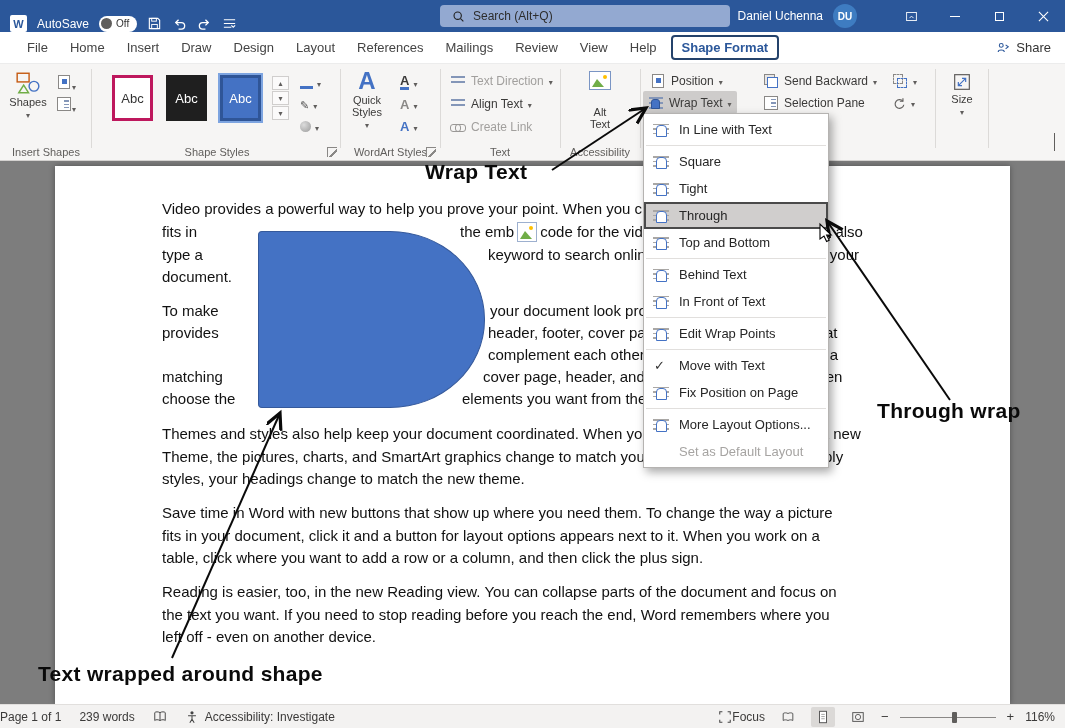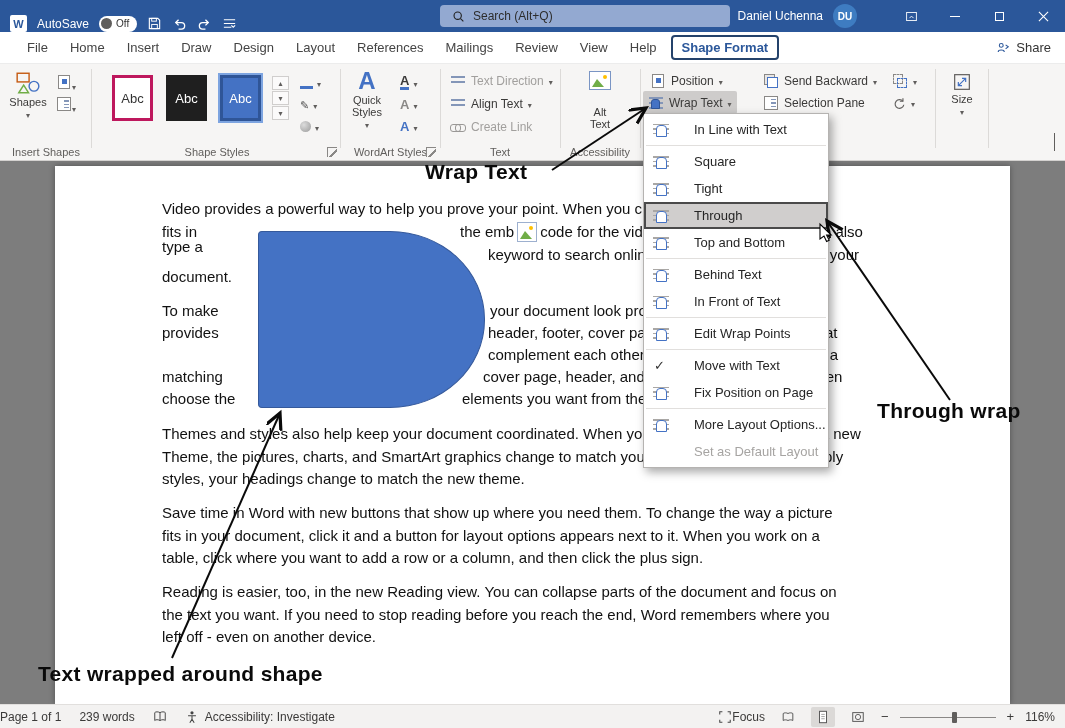--- a/index.html
+++ b/index.html
@@ -77,21 +77,21 @@
   .page{position:absolute;left:55px;top:166px;width:955px;height:538px;background:#fff;box-shadow:0 0 6px rgba(0,0,0,.35);overflow:hidden;z-index:1}
   .frag{position:absolute;font-size:15px;line-height:22px;color:#111;white-space:nowrap}
   .frow{display:flex;align-items:center;gap:3px}
   .doc-shape{position:absolute;left:203px;top:65px;width:227px;height:177px;background:#4472c4;border:1.5px solid #35599b;border-radius:4px 95px 95px 4px / 4px 88px 88px 4px}
   .embed-icon{width:20px;height:20px;border:1px solid #9db0cf;background:#fff;position:relative;display:inline-block;flex:0 0 20px}
   .embed-icon:before{content:"";position:absolute;left:2px;bottom:2px;border-left:5px solid transparent;border-right:7px solid transparent;border-bottom:8px solid #70ad47}
   .embed-icon:after{content:"";position:absolute;right:3px;top:3px;width:4px;height:4px;border-radius:50%;background:#ffc000}
 
   
   .menu{position:absolute;left:643px;top:113px;width:186px;background:#fff;border:1px solid #b5b3b1;box-shadow:3px 4px 9px rgba(0,0,0,.35);z-index:40;padding:2px 0}
-  .mi{height:27px;display:flex;align-items:center;gap:24px;padding:0 10px 0 8px;font-size:13px;color:#262626;white-space:nowrap}
+  .mi{height:27px;display:flex;align-items:center;gap:9px;padding:0 10px 0 8px;font-size:13px;color:#262626;white-space:nowrap}
   .mi.dis{color:#a6a4a2}
   .mi.sel{background:#d0cecd;outline:2px solid #4a4a4a;outline-offset:-2px}
   .msep{height:1px;background:#e1dfdd;margin:2px 2px}
   .mico{width:18px;height:16px;position:relative;flex:0 0 18px}
   .mico:before{content:"";position:absolute;left:1px;right:1px;top:2px;bottom:2px;background:repeating-linear-gradient(to bottom,#a9a7a5 0 1.5px,transparent 1.5px 4.5px)}
   .mico:after{content:"";position:absolute;left:4px;top:3px;width:9px;height:10px;background:#fff;border:1px solid #4472c4;border-radius:4px 4px 0 0}
   .mico.chk:before{content:"✓";background:none;color:#333;font-size:13px;top:0;bottom:auto;left:2px;right:auto;position:absolute}
   .mico.chk:after{display:none}
 
   
@@ -344,21 +344,21 @@
 
   <div class="docarea"></div>
   <div class="page">
     <div class="frag" style="left:107px;top:32px">Video provides a powerful way to help you prove your point. When you click Online Video, you can</div>
     <div class="frag" style="left:107px;top:55px">fits in</div>
     <div class="frag frow" style="left:405px;top:55px">
       <span>the emb</span>
       <span class="embed-icon"></span>
       <span>code for the video you want to add. You can also</span>
     </div>
-    <div class="frag" style="left:107px;top:70px">type a</div>
+    <div class="frag" style="left:107px;top:78px">type a</div>
     <div class="frag" style="left:433px;top:78px">keyword to search online for the video that best fits your</div>
     <div class="frag" style="left:107px;top:100px">document.</div>
 
     <div class="frag" style="left:107px;top:134px">To make</div>
     <div class="frag" style="left:435px;top:134px">your document look professionally produced, Word</div>
     <div class="frag" style="left:107px;top:156px">provides</div>
     <div class="frag" style="left:433px;top:156px">header, footer, cover page, and text box designs that</div>
     <div class="frag" style="left:433px;top:178px">complement each other. For example, you can add a</div>
     <div class="frag" style="left:107px;top:200px">matching</div>
     <div class="frag" style="left:428px;top:200px">cover page, header, and sidebar. Click Insert and then</div>

